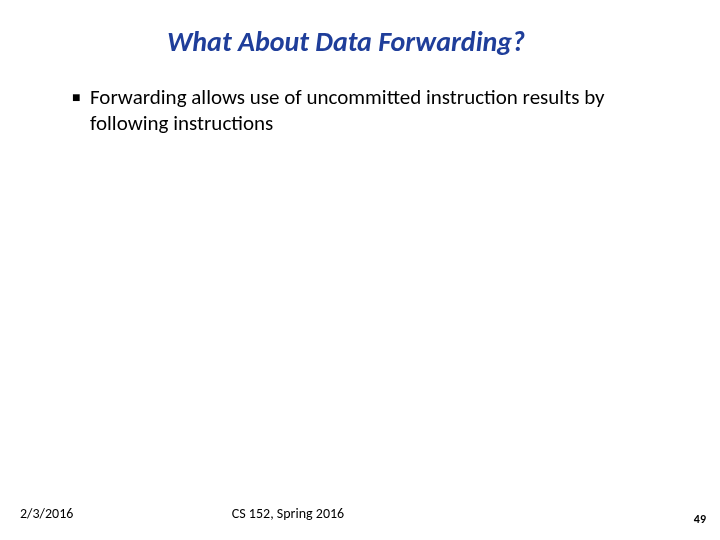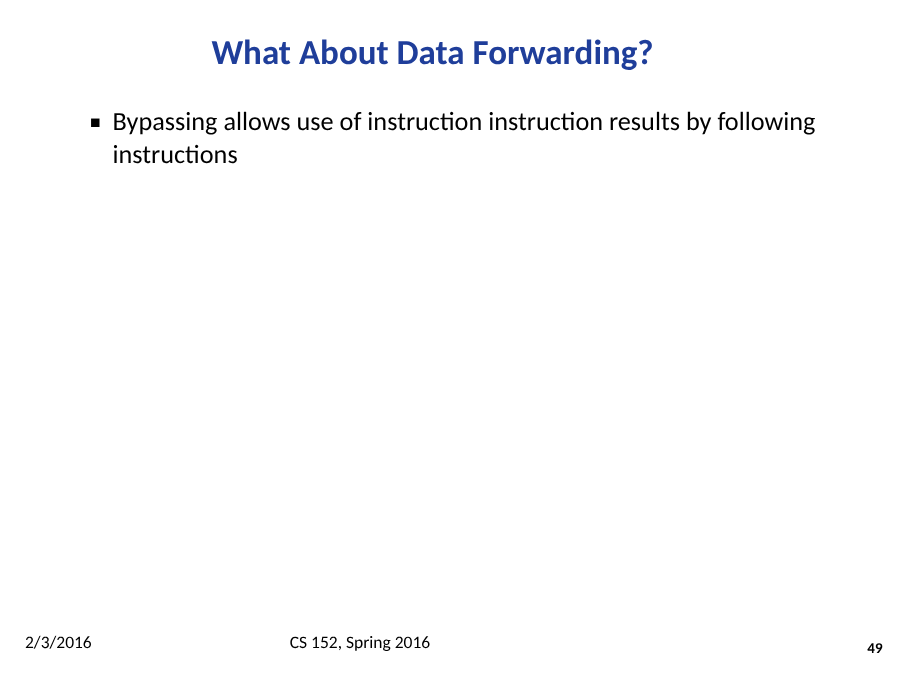--- a/index.html
+++ b/index.html
@@ -1,35 +1,35 @@
 <!DOCTYPE html>
 <html><head>
 <meta charset="utf-8">
 <style>
   * { margin: 0; padding: 0; box-sizing: border-box; }
   html, body { width: 720px; height: 540px; background: #fff; font-family: Calibri, "Segoe UI", Arial, sans-serif; color: #000; }
   .slide { position: relative; width: 720px; height: 540px; }
-  .title { position: absolute; top: 24px; left: 0; width: 692px; text-align: center; font-weight: 700; font-size: 28px; color: #1f3e9a; }
+  .title { position: absolute; top: 24px; left: 0; width: 692px; text-align: center; font-weight: 700; font-size: 28px; color: #1f3e9a; font-style: italic; }
   .body { position: absolute; top: 84px; left: 72px; right: 60px; }
   .bullet { display: flex; align-items: flex-start; font-size: 21px; line-height: 1.25; }
   .bullet .marker { flex: 0 0 auto; width: 18px; font-size: 14px; padding-top: 5px; }
   .bullet .text { flex: 1 1 auto; }
   .footer-date { position: absolute; bottom: 18px; left: 20px; font-size: 14px; }
   .footer-center { position: absolute; bottom: 18px; left: 0; width: 576px; text-align: center; font-size: 14px; }
   .footer-page { position: absolute; bottom: 14px; right: 14px; font-size: 12px; font-weight: 700; }
 </style>
 </head>
 <body>
 
 <div class="slide">
   <div class="title">What About Data Forwarding?</div>
 
   <div class="body">
     <div class="bullet">
       <div class="marker">■</div>
-      <div class="text">Bypassing allows use of instruction instruction results by following instructions</div>
+      <div class="text">Forwarding allows use of uncommitted instruction results by following instructions</div>
     </div>
   </div>
 
   <div class="footer-date">2/3/2016</div>
   <div class="footer-center">CS 152, Spring 2016</div>
   <div class="footer-page">49</div>
 </div>
 
 </body></html>

